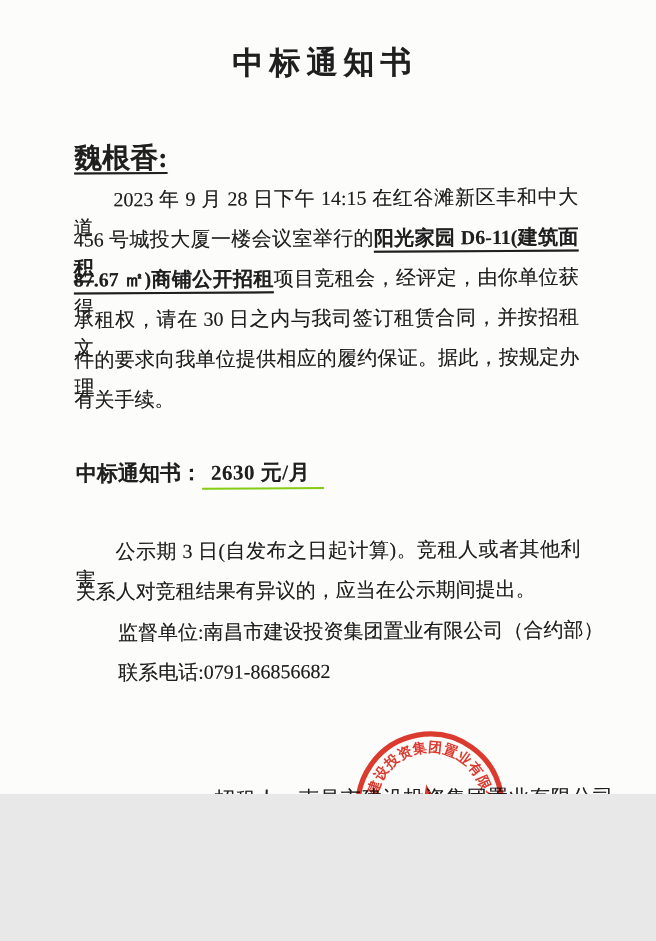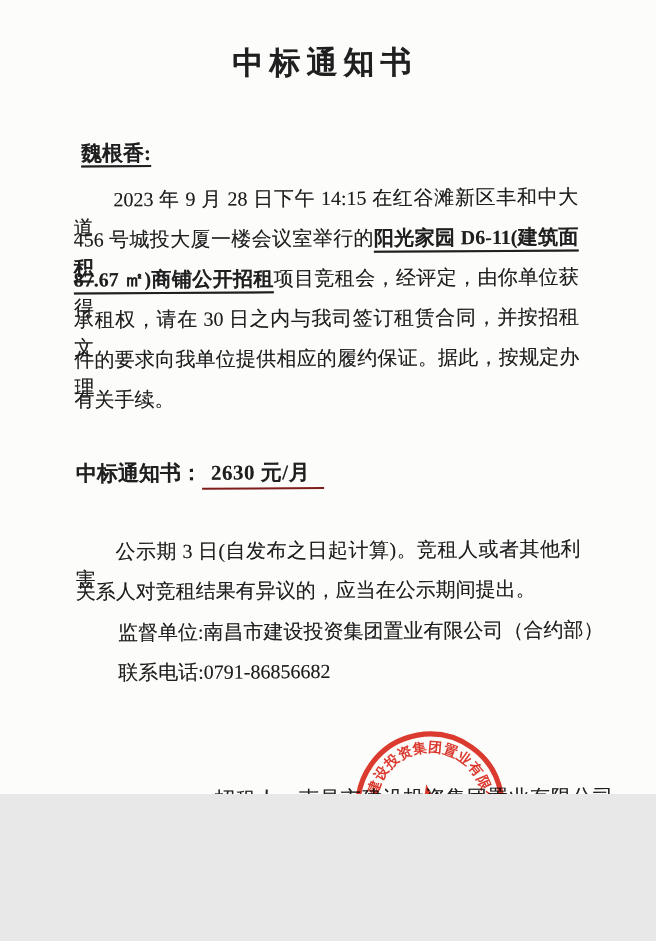--- a/index.html
+++ b/index.html
@@ -18,40 +18,40 @@
     transform-origin:50% 50%;
     text-shadow:0 0 .6px rgba(20,20,20,.45);
   }
   .abs{position:absolute;}
   .doc-title{
     top:42px;left:0;width:100%;
     text-align:center;
     font-size:31px;font-weight:700;letter-spacing:6px;
   }
   .addressee{
-    top:138px;left:8px;
-    font-size:21px;font-weight:700;
+    top:138px;left:1px;
+    font-size:28px;font-weight:700;
     text-decoration:underline;
     text-decoration-thickness:1.6px;
     text-underline-offset:5px;
     text-align:center;
   }
   .para{left:0;width:505px;font-size:20px;}
   .bline{height:40px;line-height:28px;white-space:nowrap;}
   .j{text-align:justify;text-align-last:justify;white-space:normal;}
   .indent{text-indent:40px;}
   .em{
     font-weight:700;
     text-decoration:underline;
     text-decoration-thickness:1.8px;
     text-underline-offset:6px;
   }
   .result-line{top:458px;left:1px;font-size:21px;font-weight:700;}
   .result-value{
-    border-bottom:2px solid #7f1d1d;
+    border-bottom:2px solid #84cc16;
     padding:0 14px 3px 9px;
     letter-spacing:.5px;
     text-align:right;
   }
   .supervisor-line{top:618px;left:0;width:520px;font-size:20px;text-indent:42px;white-space:nowrap;}
   .phone-line{top:658px;left:0;font-size:20px;text-indent:42px;}
   .renter-line{top:785px;left:138px;font-size:20px;letter-spacing:1px;white-space:nowrap;}
   .date-line{top:826px;left:295px;font-size:20px;letter-spacing:1px;white-space:nowrap;}
   .seal{
     position:absolute;left:345px;top:721px;

